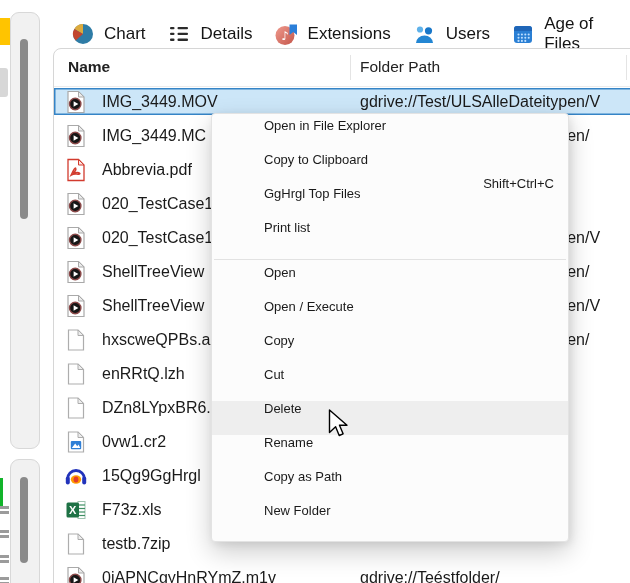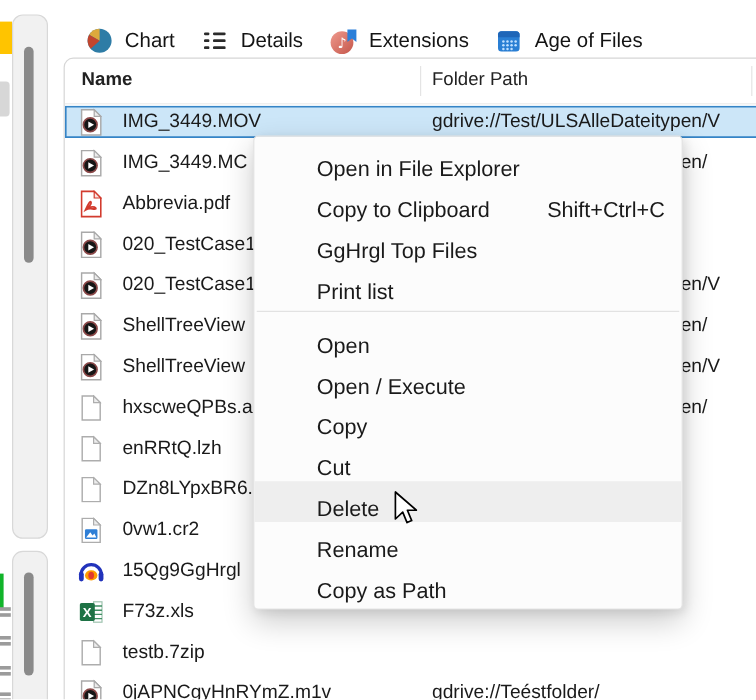--- a/index.html
+++ b/index.html
@@ -42,21 +42,21 @@
   .ficon svg{display:block;}
   .fname{margin-left:14px;font-size:16px;white-space:nowrap;}
   .fpath{position:absolute;left:306px;top:0;height:27px;display:flex;align-items:center;font-size:16px;white-space:nowrap;}
   
   .context-menu{
     position:absolute;left:211px;top:113px;width:358px;box-sizing:border-box;
     background:#fcfcfc;border:1px solid #e3e3e3;border-radius:4px;
     box-shadow:0 10px 26px rgba(0,0,0,.20), 2px 2px 8px rgba(0,0,0,.08);
     padding:4px 0;z-index:5;
   }
-  .menu-item{position:relative;height:34px;display:flex;align-items:flex-end;padding-left:52px;padding-right:14px;font-size:18px;color:#1a1a1a;cursor:default;}
+  .menu-item{position:relative;height:34px;display:flex;align-items:flex-start;padding-left:52px;padding-right:14px;font-size:13px;color:#1a1a1a;cursor:default;}
   .menu-item.hovered{background:var(--menu-hover,#eeeeee);}
   .menu-item .shortcut{margin-left:auto;margin-top:24px;}
   .menu-sep{height:1px;background:#e2e2e2;margin:5px 2px;}
   
   .cursor{position:absolute;left:328px;top:409px;z-index:9;}
 </style>
 </head>
 <body>
 
 <div class="stage" style="--sel-bg: #cce6f8; --sel-border: #3584c6; --menu-hover: #eeeeee; --accent-yellow: #ffc400;">
@@ -115,20 +115,30 @@
                 <stop offset="0" stop-color="#ef9a8e"></stop>
                 <stop offset="1" stop-color="#c4564a"></stop>
               </linearGradient>
             </defs>
             <circle cx="11" cy="13.5" r="9.5" fill="url(#mg)"></circle>
             <text x="11" y="18" font-size="12" fill="#fff" text-anchor="middle" font-family="DejaVu Sans">♪</text>
             <path d="M15.5 2.5 h7.5 v10.5 l-3.75 -3 l-3.75 3 Z" fill="#2b7fd9"></path>
           </svg>
         </span>
       <span class="tlabel">Extensions</span>
+    </div>
+      <div class="tab">
+      <span class="ticon">
+          <svg width="25" height="25" viewBox="0 0 25 25">
+            <circle cx="8" cy="7.5" r="3.1" fill="#5fb2ea"></circle>
+            <circle cx="16.5" cy="8.8" r="3.6" fill="#1877c9"></circle>
+            <path d="M4 21 a8.5 7.5 0 0 1 17 0 Z" fill="#2386d3"></path>
+          </svg>
+        </span>
+      <span class="tlabel">Users</span>
     </div>
       <div class="tab">
       <span class="ticon">
           <svg width="24" height="24" viewBox="0 0 24 24">
             <rect x="3" y="4" width="18" height="17" rx="3" fill="#2a7fd4"></rect>
             <path d="M3 7 a3 3 0 0 1 3 -3 h12 a3 3 0 0 1 3 3 v2 h-18 Z" fill="#1f66b8"></path>
             <g fill="#bfe0ff">
               <circle cx="7.5" cy="12.5" r="1.05"></circle>
               <circle cx="10.9" cy="12.5" r="1.05"></circle>
               <circle cx="14.3" cy="12.5" r="1.05"></circle>
@@ -404,20 +414,24 @@
       <span class="shortcut"></span>
     </div>
       <div class="menu-item">
       <span class="mlabel">Rename</span>
       <span class="shortcut"></span>
     </div>
       <div class="menu-item">
       <span class="mlabel">Copy as Path</span>
       <span class="shortcut"></span>
     </div>
+      <div class="menu-item">
+      <span class="mlabel">New Folder</span>
+      <span class="shortcut"></span>
+    </div>
     </div>
 
   <div class="cursor">
     <svg width="20" height="29" viewBox="0 0 20 29">
       <path d="M1.5 1 L1.5 23.5 L7.6 17.8 L11.2 26.5 L15.1 24.8 L11.5 16.2 L19 16.2 Z" fill="#ffffff" stroke="#000000" stroke-width="1.4" stroke-linejoin="round"></path>
     </svg>
   </div>
 
 </div>
 

